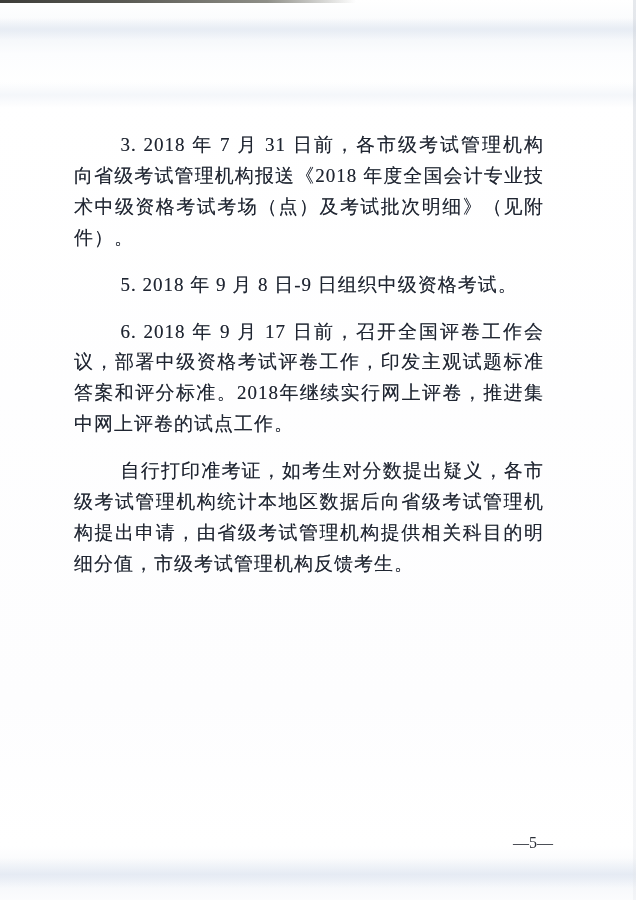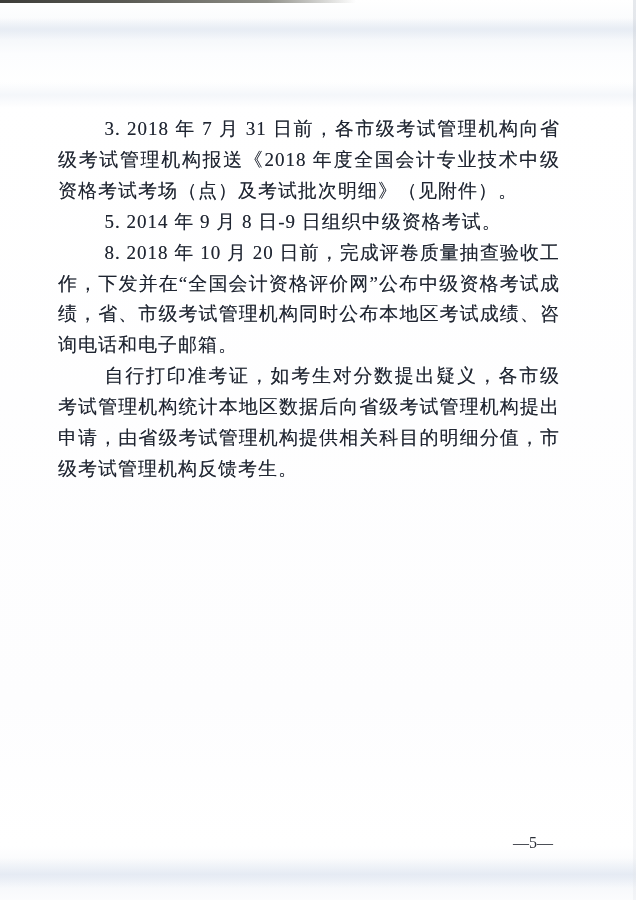--- a/index.html
+++ b/index.html
@@ -69,21 +69,21 @@
     top: 114px;
     width: 502px;
     color: #1f2531;
     font-size: 19px;
     line-height: 30.9px;
     text-align: justify;
     letter-spacing: 1px;
     text-shadow: 0 0 0.5px rgba(31,37,49,0.55);
   }
   .text-block p {
-    margin: 0;
+    margin: 16px;
     padding: 0;
     text-indent: 2.45em;
   }
   
   .page-number {
     position: absolute;
     left: 503px;
     top: 834px;
     width: 60px;
     color: #2b2f38;
@@ -97,19 +97,19 @@
 
 <div class="page">
   <div class="scan-band band-top"></div>
   <div class="scan-band band-upper"></div>
   <div class="scan-band band-bottom"></div>
   <div class="scan-edge-top"></div>
   <div class="scan-edge-right"></div>
 
   <div class="text-block">
     <p>3. 2018 年 7 月 31 日前，各市级考试管理机构向省级考试管理机构报送《2018 年度全国会计专业技术中级资格考试考场（点）及考试批次明细》（见附件）。</p>
-    <p>5. 2014 年 9 月 8 日-9 日组织中级资格考试。</p>
-    <p>8. 2018 年 10 月 20 日前，完成评卷质量抽查验收工作，下发并在“全国会计资格评价网”公布中级资格考试成绩，省、市级考试管理机构同时公布本地区考试成绩、咨询电话和电子邮箱。</p>
+    <p>5. 2018 年 9 月 8 日-9 日组织中级资格考试。</p>
+    <p>6. 2018 年 9 月 17 日前，召开全国评卷工作会议，部署中级资格考试评卷工作，印发主观试题标准答案和评分标准。2018年继续实行网上评卷，推进集中网上评卷的试点工作。</p>
     <p>自行打印准考证，如考生对分数提出疑义，各市级考试管理机构统计本地区数据后向省级考试管理机构提出申请，由省级考试管理机构提供相关科目的明细分值，市级考试管理机构反馈考生。</p>
   </div>
 
   <div class="page-number">—5—</div>
 </div>
 
 </body></html>

